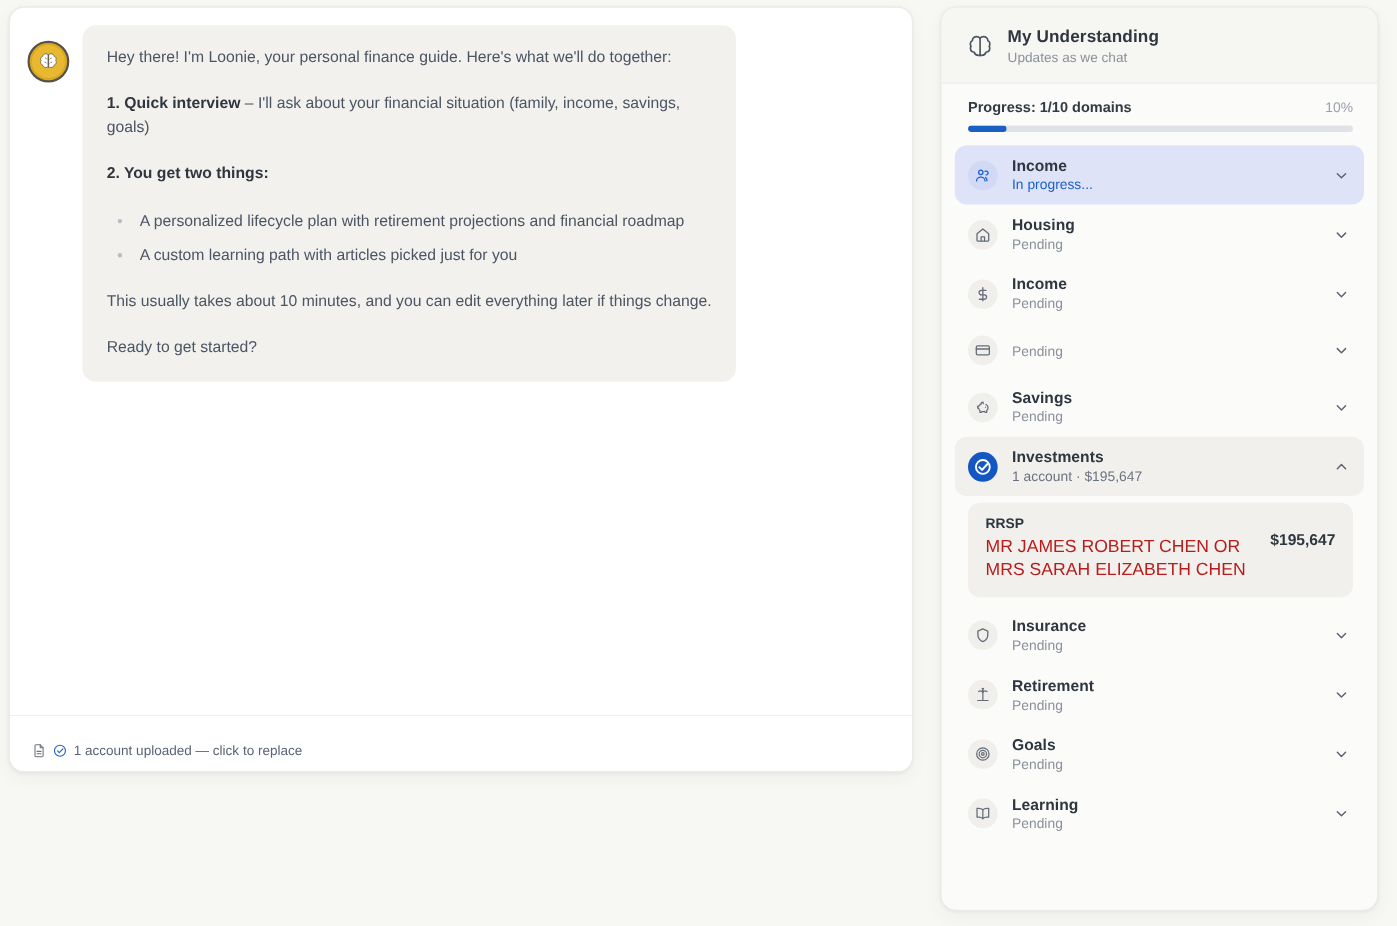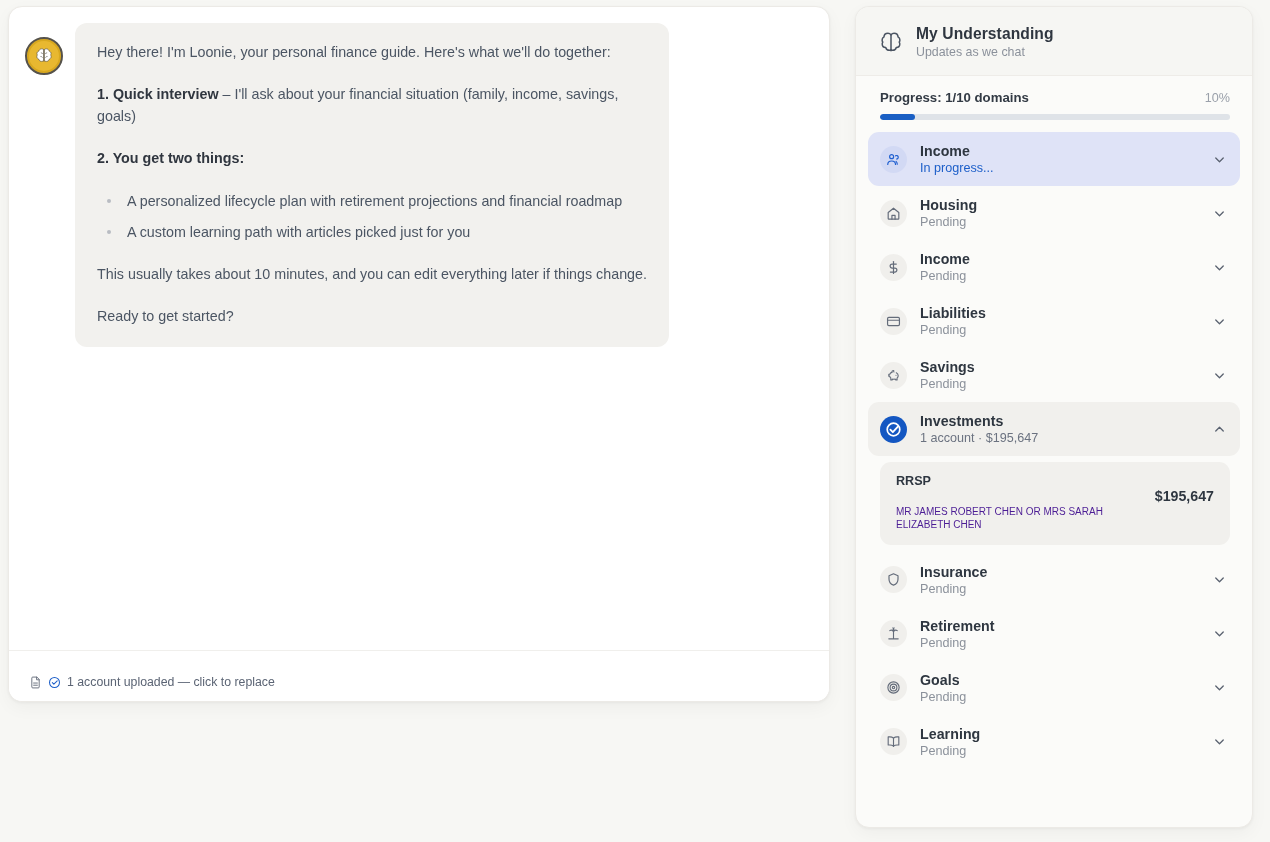--- a/index.html
+++ b/index.html
@@ -160,21 +160,21 @@
 
   .account-card {
     margin: 6px 10px 8px 12px;
     background: #f1f0ed;
     border-radius: 11px;
     padding: 12px 16px 13px 16px;
     display: flex; align-items: flex-start; 
   }
   .acct-left { flex: 1; min-width: 0; }
   .acct-type { font-size: 12.6px; font-weight: 700; color: #2e3640; }
-  .acct-owner { font-size: 10px; color: #4c1d95; margin-top: 17px; line-height: 1.33; max-width: 248px; }
+  .acct-owner { font-size: 16px; color: #b91c1c; margin-top: 4px; line-height: 1.33; max-width: 248px; }
   .acct-amount { font-size: 14.2px; font-weight: 700; color: #2e3640; white-space: nowrap; padding-top: 14px; }
 </style>
 </head>
 <body>
 
 <div class="app">
 
   <div class="chat-panel">
     <div class="chat-scroll">
 
@@ -307,21 +307,20 @@
       </div>
 
       <div class="domain-item">
         <span class="dicon">
           <svg width="15" height="15" viewBox="0 0 24 24" fill="none" stroke="currentColor" stroke-width="1.9" stroke-linecap="round" stroke-linejoin="round">
             <rect x="2.5" y="5.5" width="19" height="13" rx="2"></rect>
             <path d="M2.5 10h19"></path>
           </svg>
         </span>
         <span class="dtext">
-          <span class="dname" style="display:block">Liabilities</span>
           <span class="dstatus" style="display:block">Pending</span>
         </span>
         <span class="chev">
           <svg width="15" height="15" viewBox="0 0 24 24" fill="none" stroke="currentColor" stroke-width="2.1" stroke-linecap="round" stroke-linejoin="round">
               <path d="M6 9.5l6 6 6-6"></path>
             </svg>
         </span>
       </div>
 
       <div class="domain-item">

